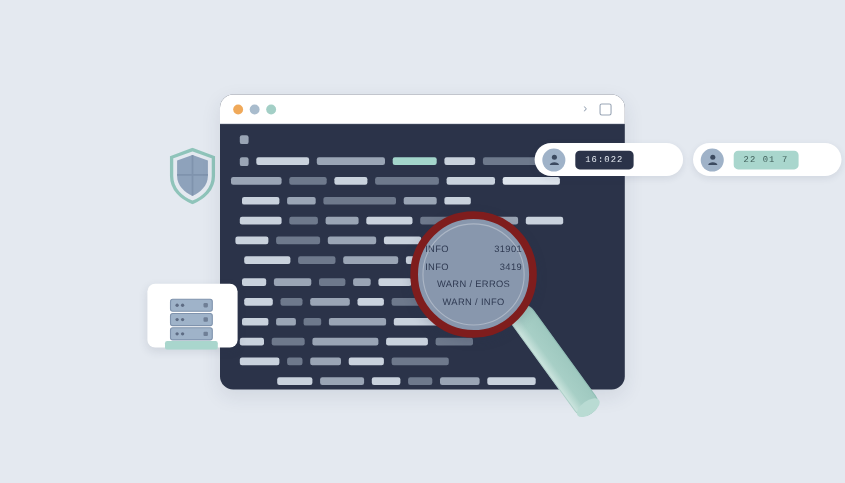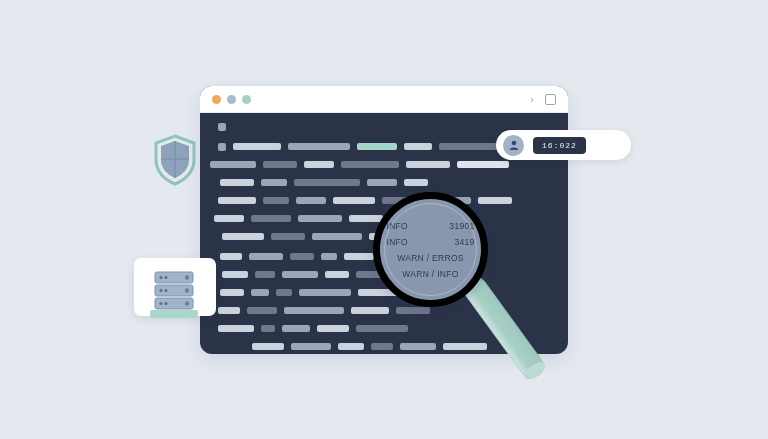--- a/index.html
+++ b/index.html
@@ -38,21 +38,21 @@
   .bar.b2{background:#9aa5b5;}
   .bar.b3{background:#6e798c;}
   .bar.b4{background:#dde4ec;}
   .bar.acc{background:#a3d5cb;}
   .bar.sq{width:8px;height:8px;border-radius:2px;background:#9aa5b5;}
 
   
   .mag{position:absolute;left:373px;top:192px;}
   .lens{
     position:absolute;left:0;top:0;width:115px;height:115px;border-radius:50%;
-    background:#8897ad;border:7px solid #000000;box-sizing:border-box;
+    background:#8897ad;border:7px solid #7f1d1d;box-sizing:border-box;
     box-shadow:0 3px 10px rgba(40,50,75,.18);
   }
   .lens::after{
     content:"";position:absolute;left:4px;top:4px;right:4px;bottom:4px;
     border-radius:50%;border:1.5px solid rgba(255,255,255,.30);
   }
   .lens-rows{
     position:absolute;left:0;top:0;width:100%;height:100%;
     display:flex;flex-direction:column;justify-content:center;align-items:center;
     gap:6px;box-sizing:border-box;padding:0 10px;
@@ -65,21 +65,21 @@
     background:linear-gradient(90deg,#cfe6e0 0%,#a7cfc6 38%,#9ec8bf 100%);
     border-radius:11px;transform:rotate(-36deg);transform-origin:top center;
     box-shadow:inset 0 0 0 1px rgba(120,170,162,.35);
   }
   .handle::after{
     content:"";position:absolute;left:0;bottom:0;width:24px;height:12px;
     border-radius:50%;background:#b9dbd3;
   }
 
   
-  .badges{position:absolute;left:496px;top:130px;display:flex;flex-direction:row;gap:9px;}
+  .badges{position:absolute;left:486px;top:130px;display:flex;flex-direction:row;gap:9px;}
   .badge{
     width:135px;height:30px;background:#ffffff;border-radius:15px;
     display:flex;align-items:center;box-sizing:border-box;padding:0 7px;gap:9px;
     box-shadow:0 2px 7px rgba(40,50,75,.10);
   }
   .avatar{width:21px;height:21px;border-radius:50%;background:#9fb2c8;
     display:flex;align-items:center;justify-content:center;flex:none;}
   .avatar.orange{background:#f2a94e;}
   .avatar svg{display:block;}
   .pill{
@@ -268,15 +268,24 @@
   <div class="badges" id="badges">
       <div class="badge">
         <span class="avatar">
           <svg width="12" height="12" viewBox="0 0 12 12">
             <circle cx="6" cy="4" r="2.3" fill="#3c4a60"></circle>
             <path d="M1.8 11 C2.2 7.8 9.8 7.8 10.2 11 Z" fill="#3c4a60"></path>
           </svg>
         </span>
         <span class="pill">16:022</span>
       </div>
+      <div class="badge">
+        <span class="avatar">
+          <svg width="12" height="12" viewBox="0 0 12 12">
+            <circle cx="6" cy="4" r="2.3" fill="#3c4a60"></circle>
+            <path d="M1.8 11 C2.2 7.8 9.8 7.8 10.2 11 Z" fill="#3c4a60"></path>
+          </svg>
+        </span>
+        <span class="pill mint">22 01 7</span>
+      </div>
     </div>
 
 </div>
 
 </body></html>

